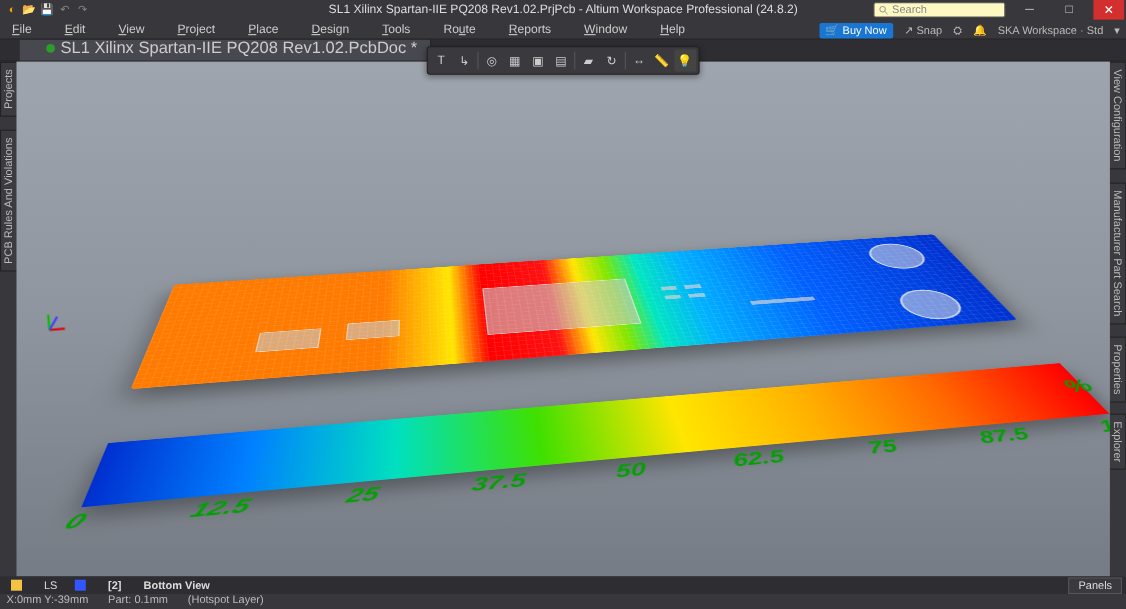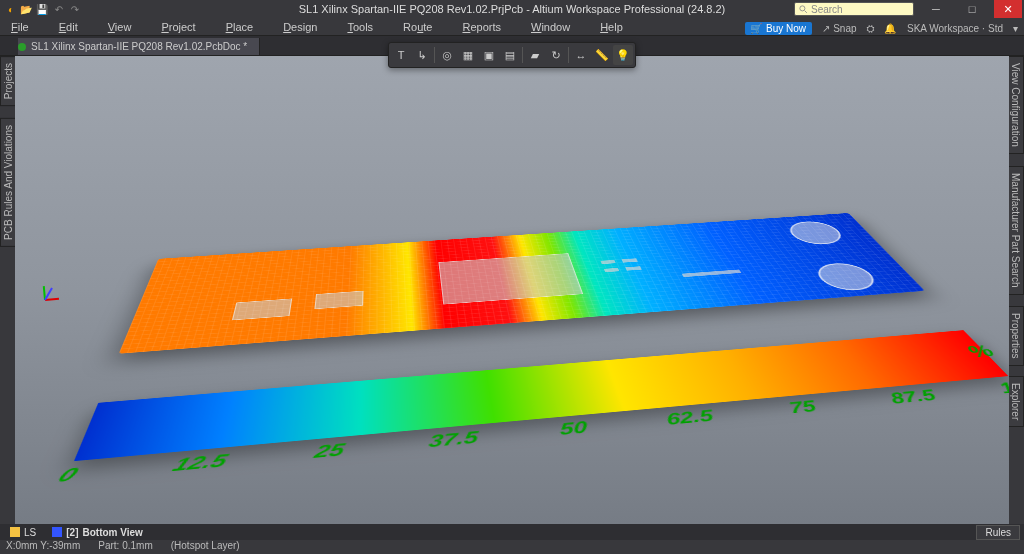--- a/index.html
+++ b/index.html
@@ -13,21 +13,21 @@
   .search-box svg { width:9px; height:9px; margin-right:3px; }
   .winbtn { width:28px; height:18px; display:flex; align-items:center; justify-content:center; cursor:pointer; }
   .winbtn.close { background:#d32f2f; color:#fff; }
   .menubar { height:18px; background:#38383c; display:flex; align-items:flex-end; padding-left:4px; gap:16px; position:relative; border-bottom:1px solid #222;}
   .menu-item { padding:2px 7px; font-size:11px; color:#ccc; cursor:pointer; }
   .menu-item u { text-decoration:underline; }
   .menubar-right { position:absolute; right:6px; display:flex; align-items:center; gap:10px; font-size:10px; }
   .buy-btn { background:#1976d2; color:#fff; padding:1px 6px; border-radius:2px; cursor:pointer; display:flex; align-items:center; gap:3px;}
   .ws-label { color:#bbb; cursor:pointer; }
   .doc-tabs { height:20px; background:#2e2e32; display:flex; align-items:flex-end; padding-left:18px; border-bottom:1px solid #222;}
-  .doc-tab { background:#484850; padding:3px 12px 3px 0; font-size:10px; border-right:1px solid #222; display:flex; align-items:center; gap:5px; cursor:pointer; }
+  .doc-tab { background:#484850; padding:3px 12px 3px 24px; font-size:15px; border-right:1px solid #222; display:flex; align-items:center; gap:5px; cursor:pointer; }
   .doc-tab .dot { width:8px;height:8px;border-radius:50%;background:#2a9d2a;}
   .main { position:relative; height:calc(554px - 18px - 18px - 20px - 16px - 14px); }
   .side-tab { position:absolute; background:#3c3c40; writing-mode:vertical-rl; font-size:10px; padding:6px 2px; cursor:pointer; color:#bbb; border:1px solid #222;}
   .side-tab.left { left:0; transform:rotate(180deg); }
   .side-tab.right { right:0; }
   .viewport { position:absolute; inset:0; left:15px; right:15px; background:linear-gradient(180deg,#9fa5ae 0%,#8f959e 50%,#767c85 100%); display:flex; align-items:center; justify-content:center; overflow:hidden; }
 
   
   .scene { position:absolute; left:60px; right:30px; top:40px; bottom:30px; perspective:900px; }
   .board-wrap { position:absolute; inset:0; transform-style:preserve-3d; transform:rotateX(58deg) rotateZ(-8deg); }
@@ -69,21 +69,21 @@
   .axis .ax{position:absolute;left:10px;top:10px;width:14px;height:2px;transform-origin:left center;}
   .axis .x{background:#e00000;transform:rotate(-5deg);} .axis .y{background:#00c000;transform:rotate(-95deg);} .axis .z{background:#4040ff;transform:rotate(-60deg);}
 
   
   .float-toolbar { position:absolute; top:42px; left:50%; transform:translateX(-50%);
     background:#3a3a3e; border:1px solid #222; border-radius:3px; display:flex; padding:2px; gap:1px; box-shadow:0 2px 6px rgba(0,0,0,.4);}
   .ft-btn{ width:20px;height:20px;display:flex;align-items:center;justify-content:center;cursor:pointer;border-radius:2px;}
   .ft-sep{width:1px;background:#555;margin:2px 1px;}
 
   .layer-bar { height:16px; background:#2e2e32; display:flex; align-items:center; padding-left:4px; gap:4px; font-size:10px; color:#ddd; position:relative;}
-  .layer-chip{display:flex;align-items:center;gap:4px;padding:0 6px;cursor:pointer;justify-content:center;}
+  .layer-chip{display:flex;align-items:center;gap:20px;padding:0 6px;cursor:pointer;justify-content:center;}
   .layer-swatch{width:10px;height:10px;}
   .panels-btn{position:absolute;right:4px;padding:1px 8px;background:#3a3a3e;border:1px solid #555;cursor:pointer;}
   .status-bar{height:14px;background:#38383c;display:flex;padding-left:6px;gap:18px;font-size:10px;color:#bbb;}
 </style>
 </head>
 <body>
 
 <div class="titlebar">
   <div class="title-left">
     <span class="tbicon" style="color:#f0a000">◐</span>
@@ -208,20 +208,20 @@
 <div class="layer-bar">
   <span class="layer-chip">
     <span class="layer-swatch" style="background:#f5c242"></span>
     <span>LS</span>
   </span>
   <span class="layer-chip">
     <span class="layer-swatch" style="background:#3355ff"></span>
     <b>[2]</b>
     <b>Bottom View</b>
   </span>
-  <div class="panels-btn">Rules</div>
+  <div class="panels-btn">Panels</div>
 </div>
 
 <div class="status-bar">
   <span>X:0mm Y:-39mm</span>
   <span>Part: 0.1mm</span>
   <span>(Hotspot Layer)</span>
 </div>
 
 </body></html>

